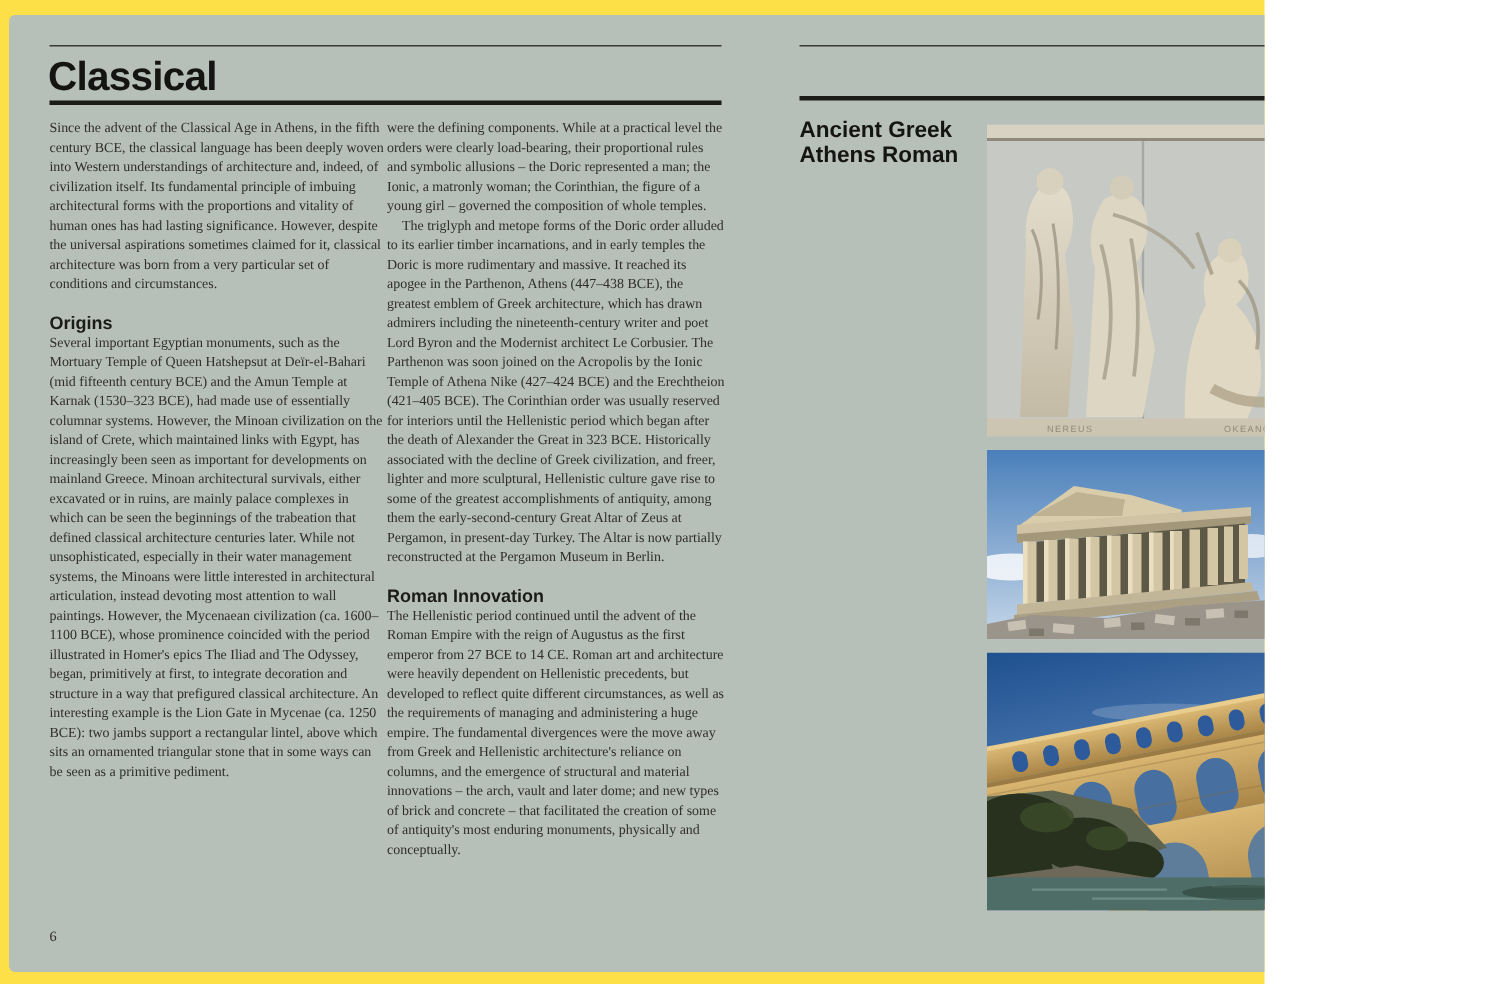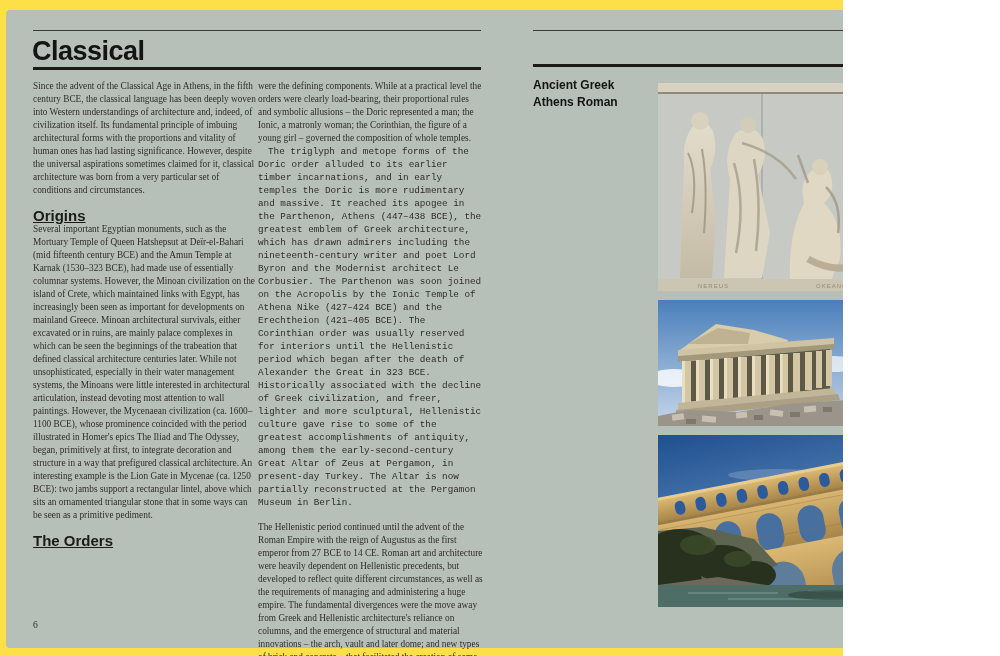--- a/index.html
+++ b/index.html
@@ -14,51 +14,51 @@
   .rule-thick { height:3px; background:#1b1b19; }
 
   .main-title { font-family:"Liberation Sans", sans-serif; font-weight:bold;
                 font-size:27px; letter-spacing:-0.5px; color:#141412; line-height:1; }
   .running-head { font-family:"Liberation Sans", sans-serif; font-weight:bold;
                   font-size:10px; color:#141412; text-align:right; }
 
   .col { font-size:9.3px; line-height:13px; color:#2f2e29; text-align:left; }
   .col p { margin:0 0 12px 0; }
   .col p.no-gap { margin-bottom:0; }
-  .col p.indent { text-indent:10px;font-family:Liberation Mono, monospace; }
+  .col p.indent { text-indent:10px; }
   .subhead { font-family:"Liberation Sans", sans-serif; font-weight:bold;
-             font-size:15px; color:#1b1b18; margin:0 0 1px 0;text-decoration:underline; }
+             font-size:12px; color:#1b1b18; margin:0 0 1px 0; }
 
   .side-label { font-family:"Liberation Sans", sans-serif; font-weight:bold;
-                font-size:12px; color:#141412; }
+                font-size:15px; color:#141412; }
   .pagenum { font-size:9.5px; color:#2f2e29; }
 
   .photo { position:absolute; display:block; }
   svg { display:block; }
 </style>
 </head>
 <body>
 
 <div class="canvas">
   <div class="spread">
 
     <div class="abs rule-thin" style="left:27px; top:20px; width:448px;"></div>
     <div class="abs main-title" style="left:26px; top:28px;">Classical</div>
     <div class="abs rule-thick" style="left:27px; top:57px; width:448px;"></div>
 
     <div class="abs col" style="left:27px; top:70px; width:223px;">
       <p>Since the advent of the Classical Age in Athens, in the fifth century BCE, the classical language has been deeply woven into Western understandings of architecture and, indeed, of civilization itself. Its fundamental principle of imbuing architectural forms with the proportions and vitality of human ones has had lasting significance. However, despite the universal aspirations sometimes claimed for it, classical architecture was born from a very particular set of conditions and circumstances.</p>
       <h3 class="subhead">Origins</h3>
       <p>Several important Egyptian monuments, such as the Mortuary Temple of Queen Hatshepsut at Deïr-el-Bahari (mid fifteenth century BCE) and the Amun Temple at Karnak (1530–323 BCE), had made use of essentially columnar systems. However, the Minoan civilization on the island of Crete, which maintained links with Egypt, has increasingly been seen as important for developments on mainland Greece. Minoan architectural survivals, either excavated or in ruins, are mainly palace complexes in which can be seen the beginnings of the trabeation that defined classical architecture centuries later. While not unsophisticated, especially in their water management systems, the Minoans were little interested in architectural articulation, instead devoting most attention to wall paintings. However, the Mycenaean civilization (ca. 1600–1100 BCE), whose prominence coincided with the period illustrated in Homer's epics The Iliad and The Odyssey, began, primitively at first, to integrate decoration and structure in a way that prefigured classical architecture. An interesting example is the Lion Gate in Mycenae (ca. 1250 BCE): two jambs support a rectangular lintel, above which sits an ornamented triangular stone that in some ways can be seen as a primitive pediment.</p>
-      <h3 class="subhead">The Orders</h3>
     </div>
 
     <div class="abs col" style="left:252px; top:70px; width:225px;">
       <p class="no-gap">were the defining components. While at a practical level the orders were clearly load-bearing, their proportional rules and symbolic allusions – the Doric represented a man; the Ionic, a matronly woman; the Corinthian, the figure of a young girl – governed the composition of whole temples.</p>
       <p class="indent">The triglyph and metope forms of the Doric order alluded to its earlier timber incarnations, and in early temples the Doric is more rudimentary and massive. It reached its apogee in the Parthenon, Athens (447–438 BCE), the greatest emblem of Greek architecture, which has drawn admirers including the nineteenth-century writer and poet Lord Byron and the Modernist architect Le Corbusier. The Parthenon was soon joined on the Acropolis by the Ionic Temple of Athena Nike (427–424 BCE) and the Erechtheion (421–405 BCE). The Corinthian order was usually reserved for interiors until the Hellenistic period which began after the death of Alexander the Great in 323 BCE. Historically associated with the decline of Greek civilization, and freer, lighter and more sculptural, Hellenistic culture gave rise to some of the greatest accomplishments of antiquity, among them the early-second-century Great Altar of Zeus at Pergamon, in present-day Turkey. The Altar is now partially reconstructed at the Pergamon Museum in Berlin.</p>
+      <h3 class="subhead">Roman Innovation</h3>
       <p class="no-gap">The Hellenistic period continued until the advent of the Roman Empire with the reign of Augustus as the first emperor from 27 BCE to 14 CE. Roman art and architecture were heavily dependent on Hellenistic precedents, but developed to reflect quite different circumstances, as well as the requirements of managing and administering a huge empire. The fundamental divergences were the move away from Greek and Hellenistic architecture's reliance on columns, and the emergence of structural and material innovations – the arch, vault and later dome; and new types of brick and concrete – that facilitated the creation of some of antiquity's most enduring monuments, physically and conceptually.</p>
     </div>
 
     <div class="abs pagenum" style="left:27px; top:610px;">6</div>
 
     <div class="abs rule-thin" style="left:527px; top:20px; width:441px;"></div>
     <div class="abs running-head" style="left:527px; top:31px; width:441px;">Classical</div>
     <div class="abs rule-thick" style="left:527px; top:54px; width:441px;"></div>
 
     <div class="abs side-label" style="left:527px; top:68px;">Ancient Greek</div>

